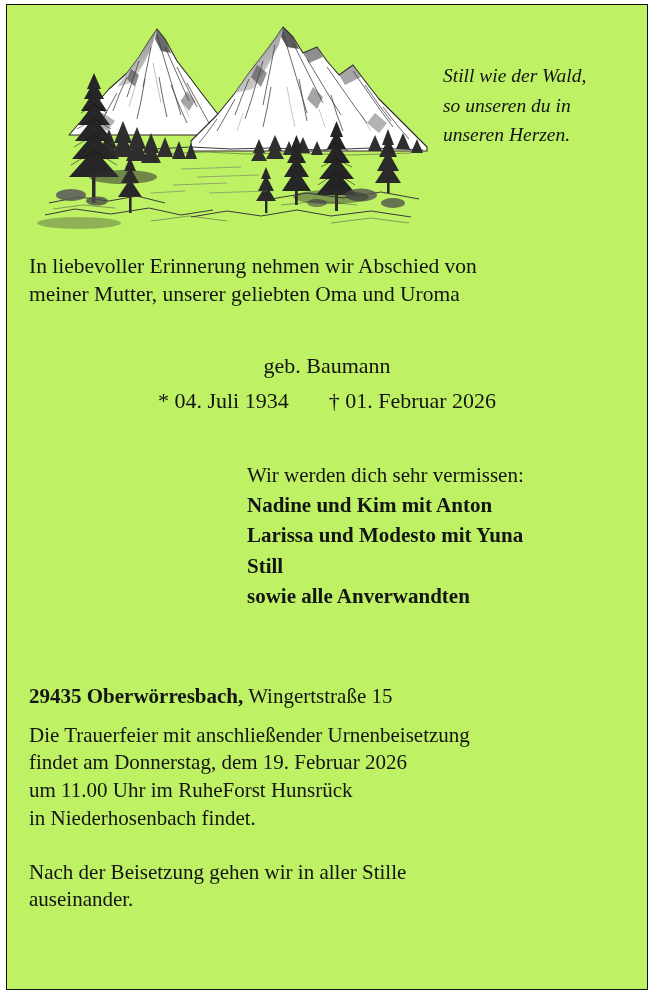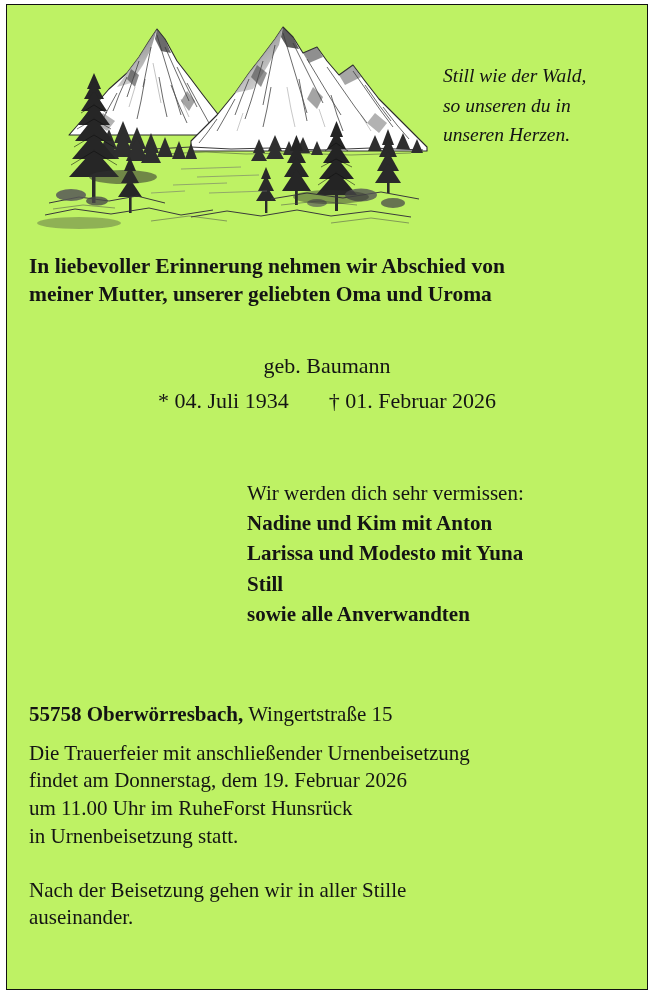--- a/index.html
+++ b/index.html
@@ -66,21 +66,21 @@
   }
   .verse div { white-space: nowrap; }
 
   
   .intro {
     margin-top: 16px;
     font-size: 21.5px;
     line-height: 1.30;
     color: #141414;
   }
-  .intro div { white-space: nowrap; font-weight: bold; }
+  .intro div { white-space: nowrap; }
 
   
   .name-block {
     text-align: center;
     margin-top: 44px;
   }
   .deceased-name {
     font-size: 45px;
     font-weight: bold;
     letter-spacing: 0.5px;
@@ -94,21 +94,21 @@
   }
   .dates {
     font-size: 22px;
     margin-top: 9px;
     color: #141414;
   }
   .dates .birth { margin-right: 40px; }
 
   
   .mourners {
-    margin-top: 64px;
+    margin-top: 46px;
     padding-left: 218px;
     font-size: 21px;
     line-height: 1.44;
     color: #141414;
   }
   .mourners .lead {
     font-weight: normal;
     white-space: nowrap;
   }
   .mourners .who {
@@ -397,28 +397,28 @@
     <div class="mourners">
       <div class="lead">Wir werden dich sehr vermissen:</div>
       <div class="who">Nadine und Kim mit Anton</div>
       <div class="who">Larissa und Modesto mit Yuna</div>
       <div class="who">Still</div>
       <div class="who">sowie alle Anverwandten</div>
     </div>
 
     <div class="details">
       <div class="address">
-        <span class="place">55758 Oberwörresbach,</span>
+        <span class="place">29435 Oberwörresbach,</span>
         <span class="street">Wingertstraße 15</span>
       </div>
       <div class="ceremony">
         <div>Die Trauerfeier mit anschließender Urnenbeisetzung</div>
         <div>findet am Donnerstag, dem 19. Februar 2026</div>
         <div>um 11.00 Uhr im RuheForst Hunsrück</div>
-        <div>in Urnenbeisetzung statt.</div>
+        <div>in Niederhosenbach findet.</div>
       </div>
       <div class="closing">
         <div>Nach der Beisetzung gehen wir in aller Stille</div>
         <div>auseinander.</div>
       </div>
     </div>
 
   </div>
 </div>
 

